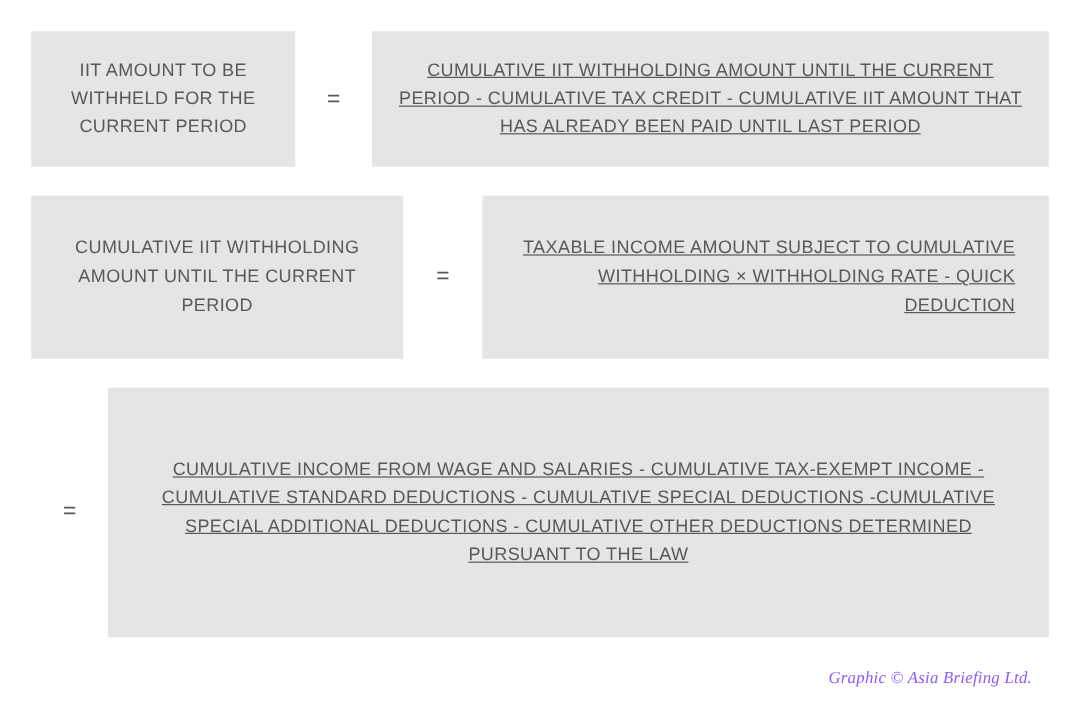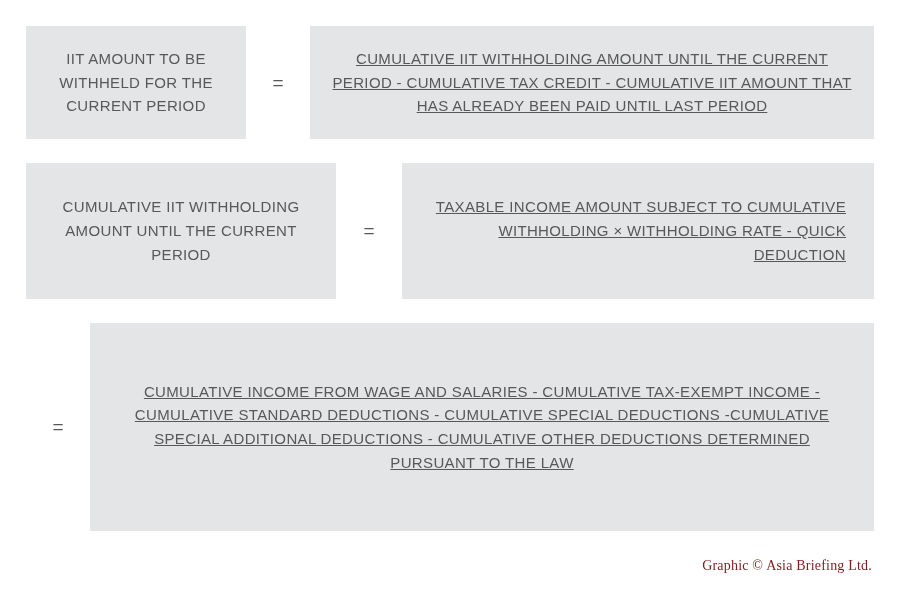--- a/index.html
+++ b/index.html
@@ -72,25 +72,26 @@
     color: #58585a;
   }
   .box-right .txt {
     padding: 0 8px;
   }
   .row-2 .box-right .txt { padding: 0 14px; text-align: right; }
   .row-3 .box-right .txt { padding: 0 20px; }
 
   .credit {
     position: absolute;
-    right: 28px;
+    right: 40px;
     bottom: 18px;
     font-family: "Liberation Serif", serif;
+    font-style: italic;
     font-size: 14px;
-    color: #7f1d1d;
+    color: #8b5cf6;
     letter-spacing: 0.2px;
   }
 </style>
 </head>
 <body>
 
 <div class="sheet">
 
   <div class="eq-row row-1">
     <div class="box box-left">

